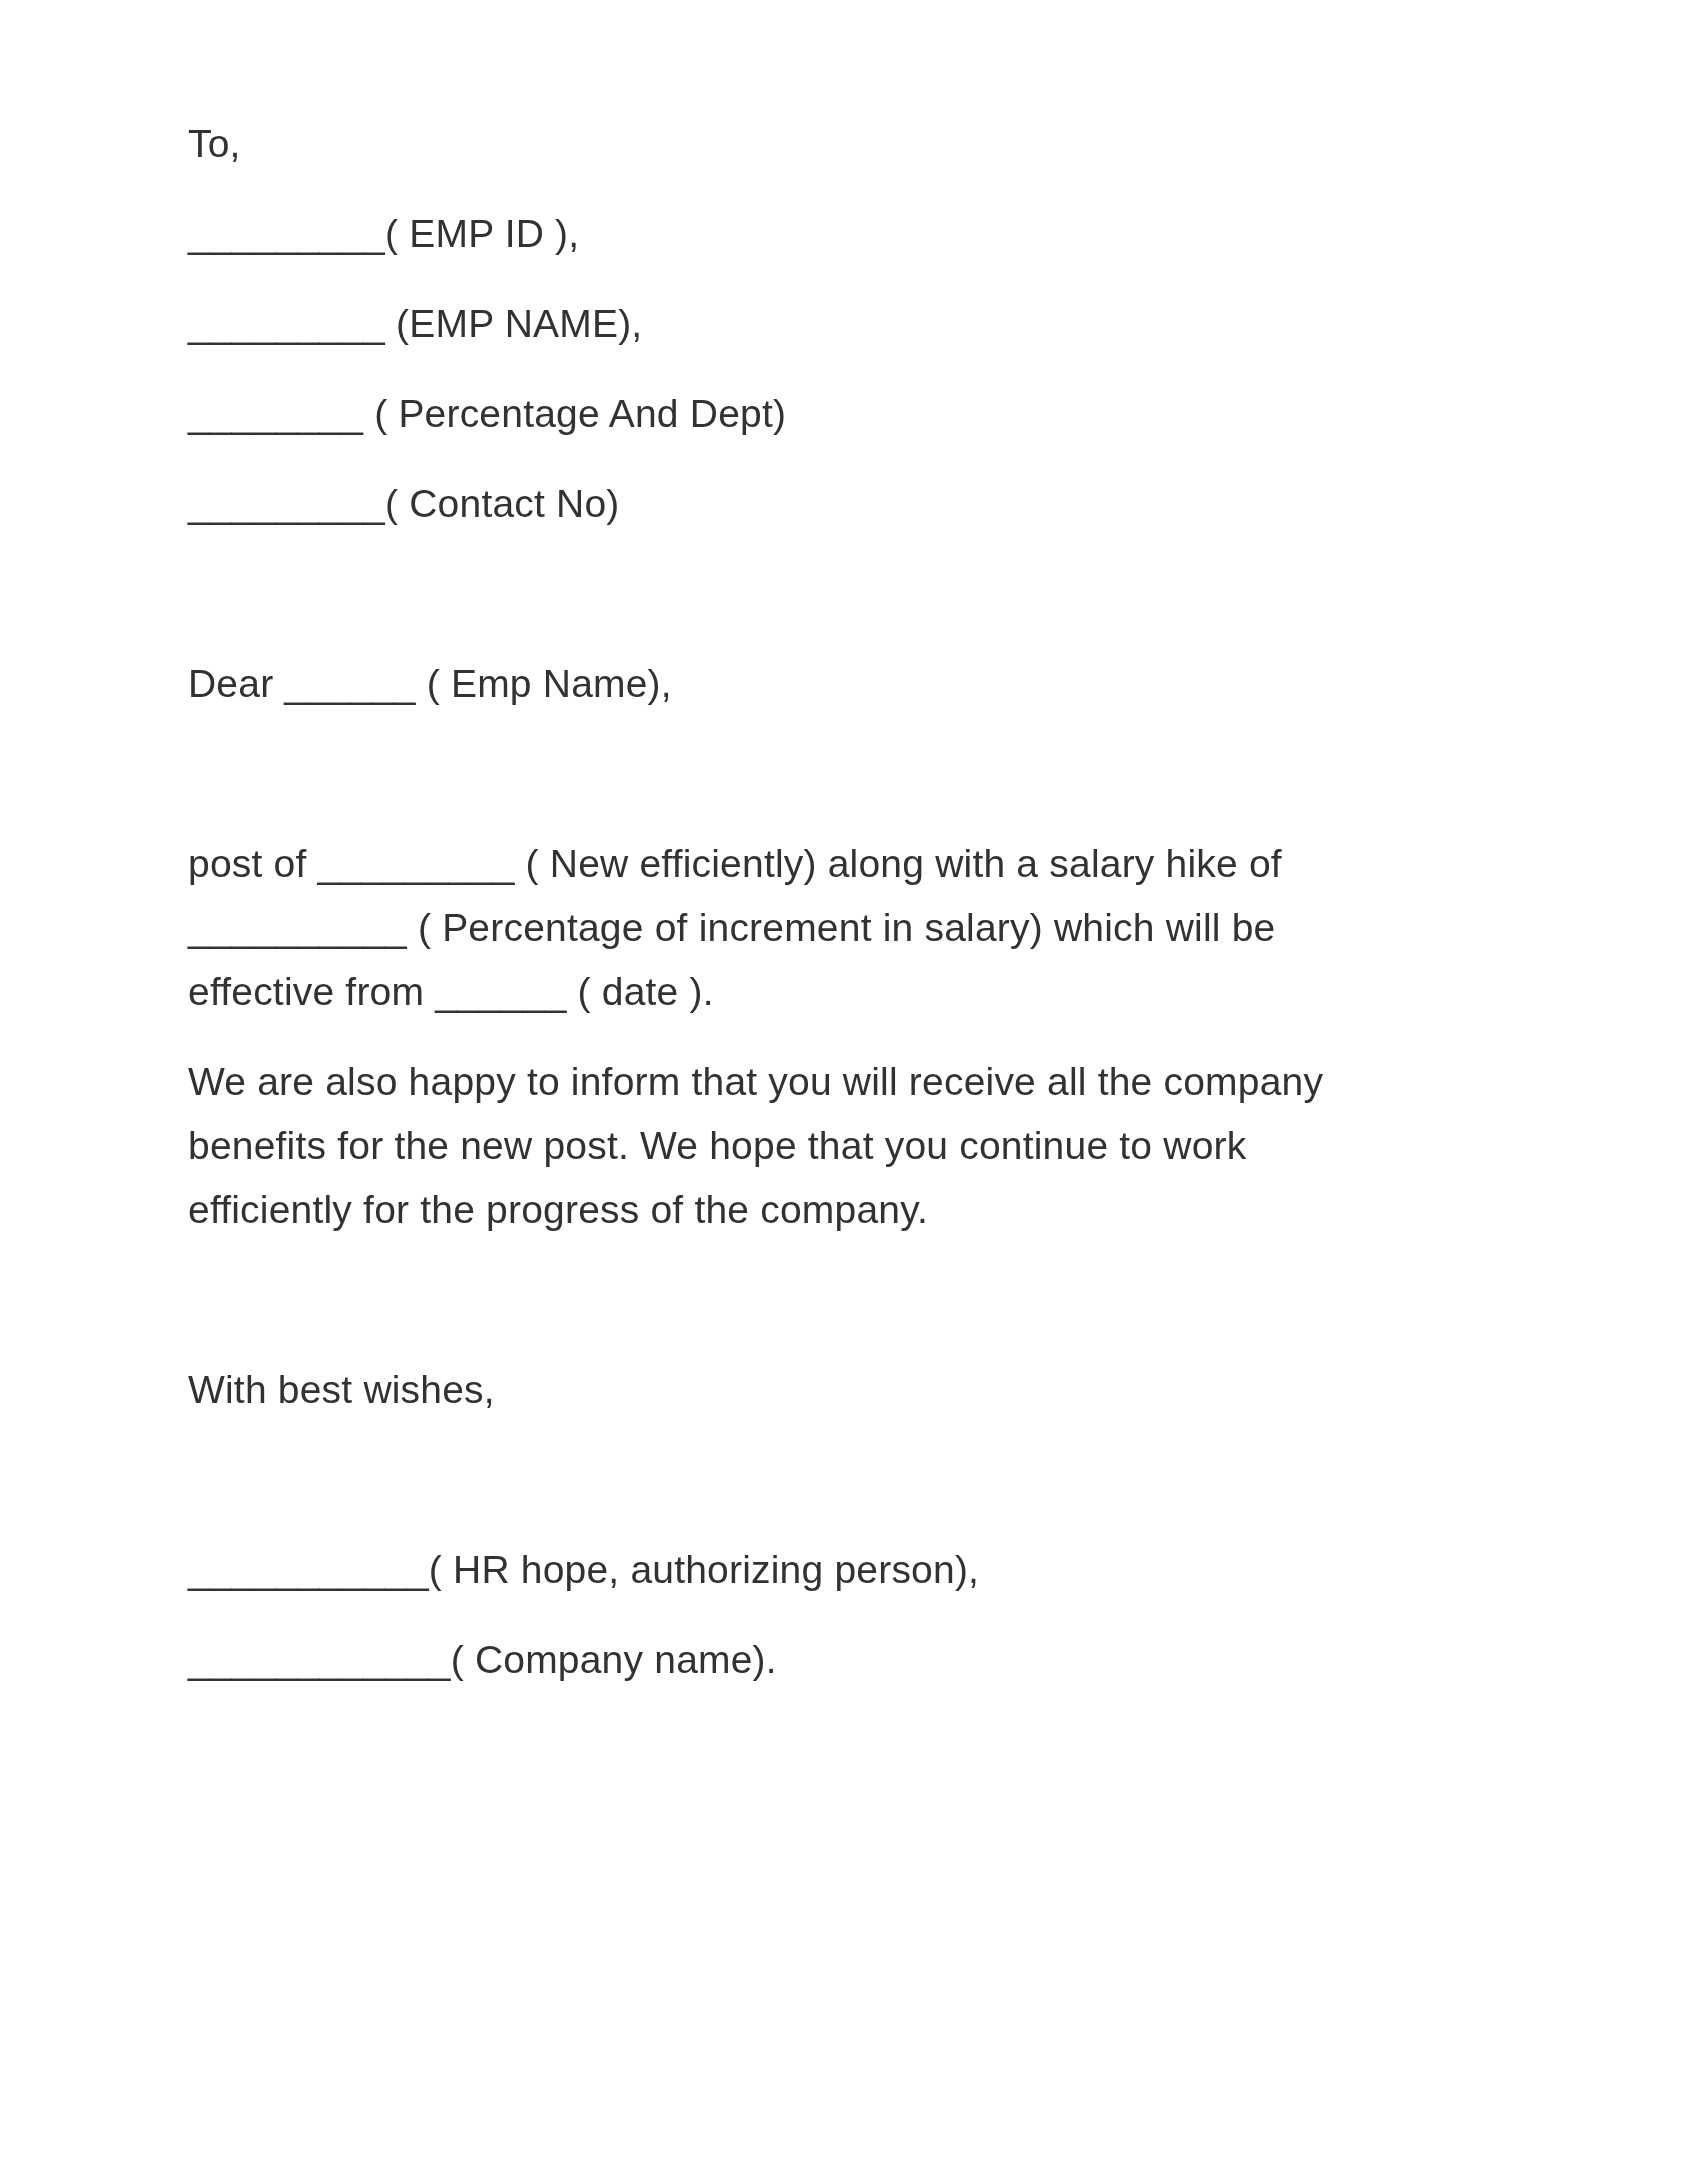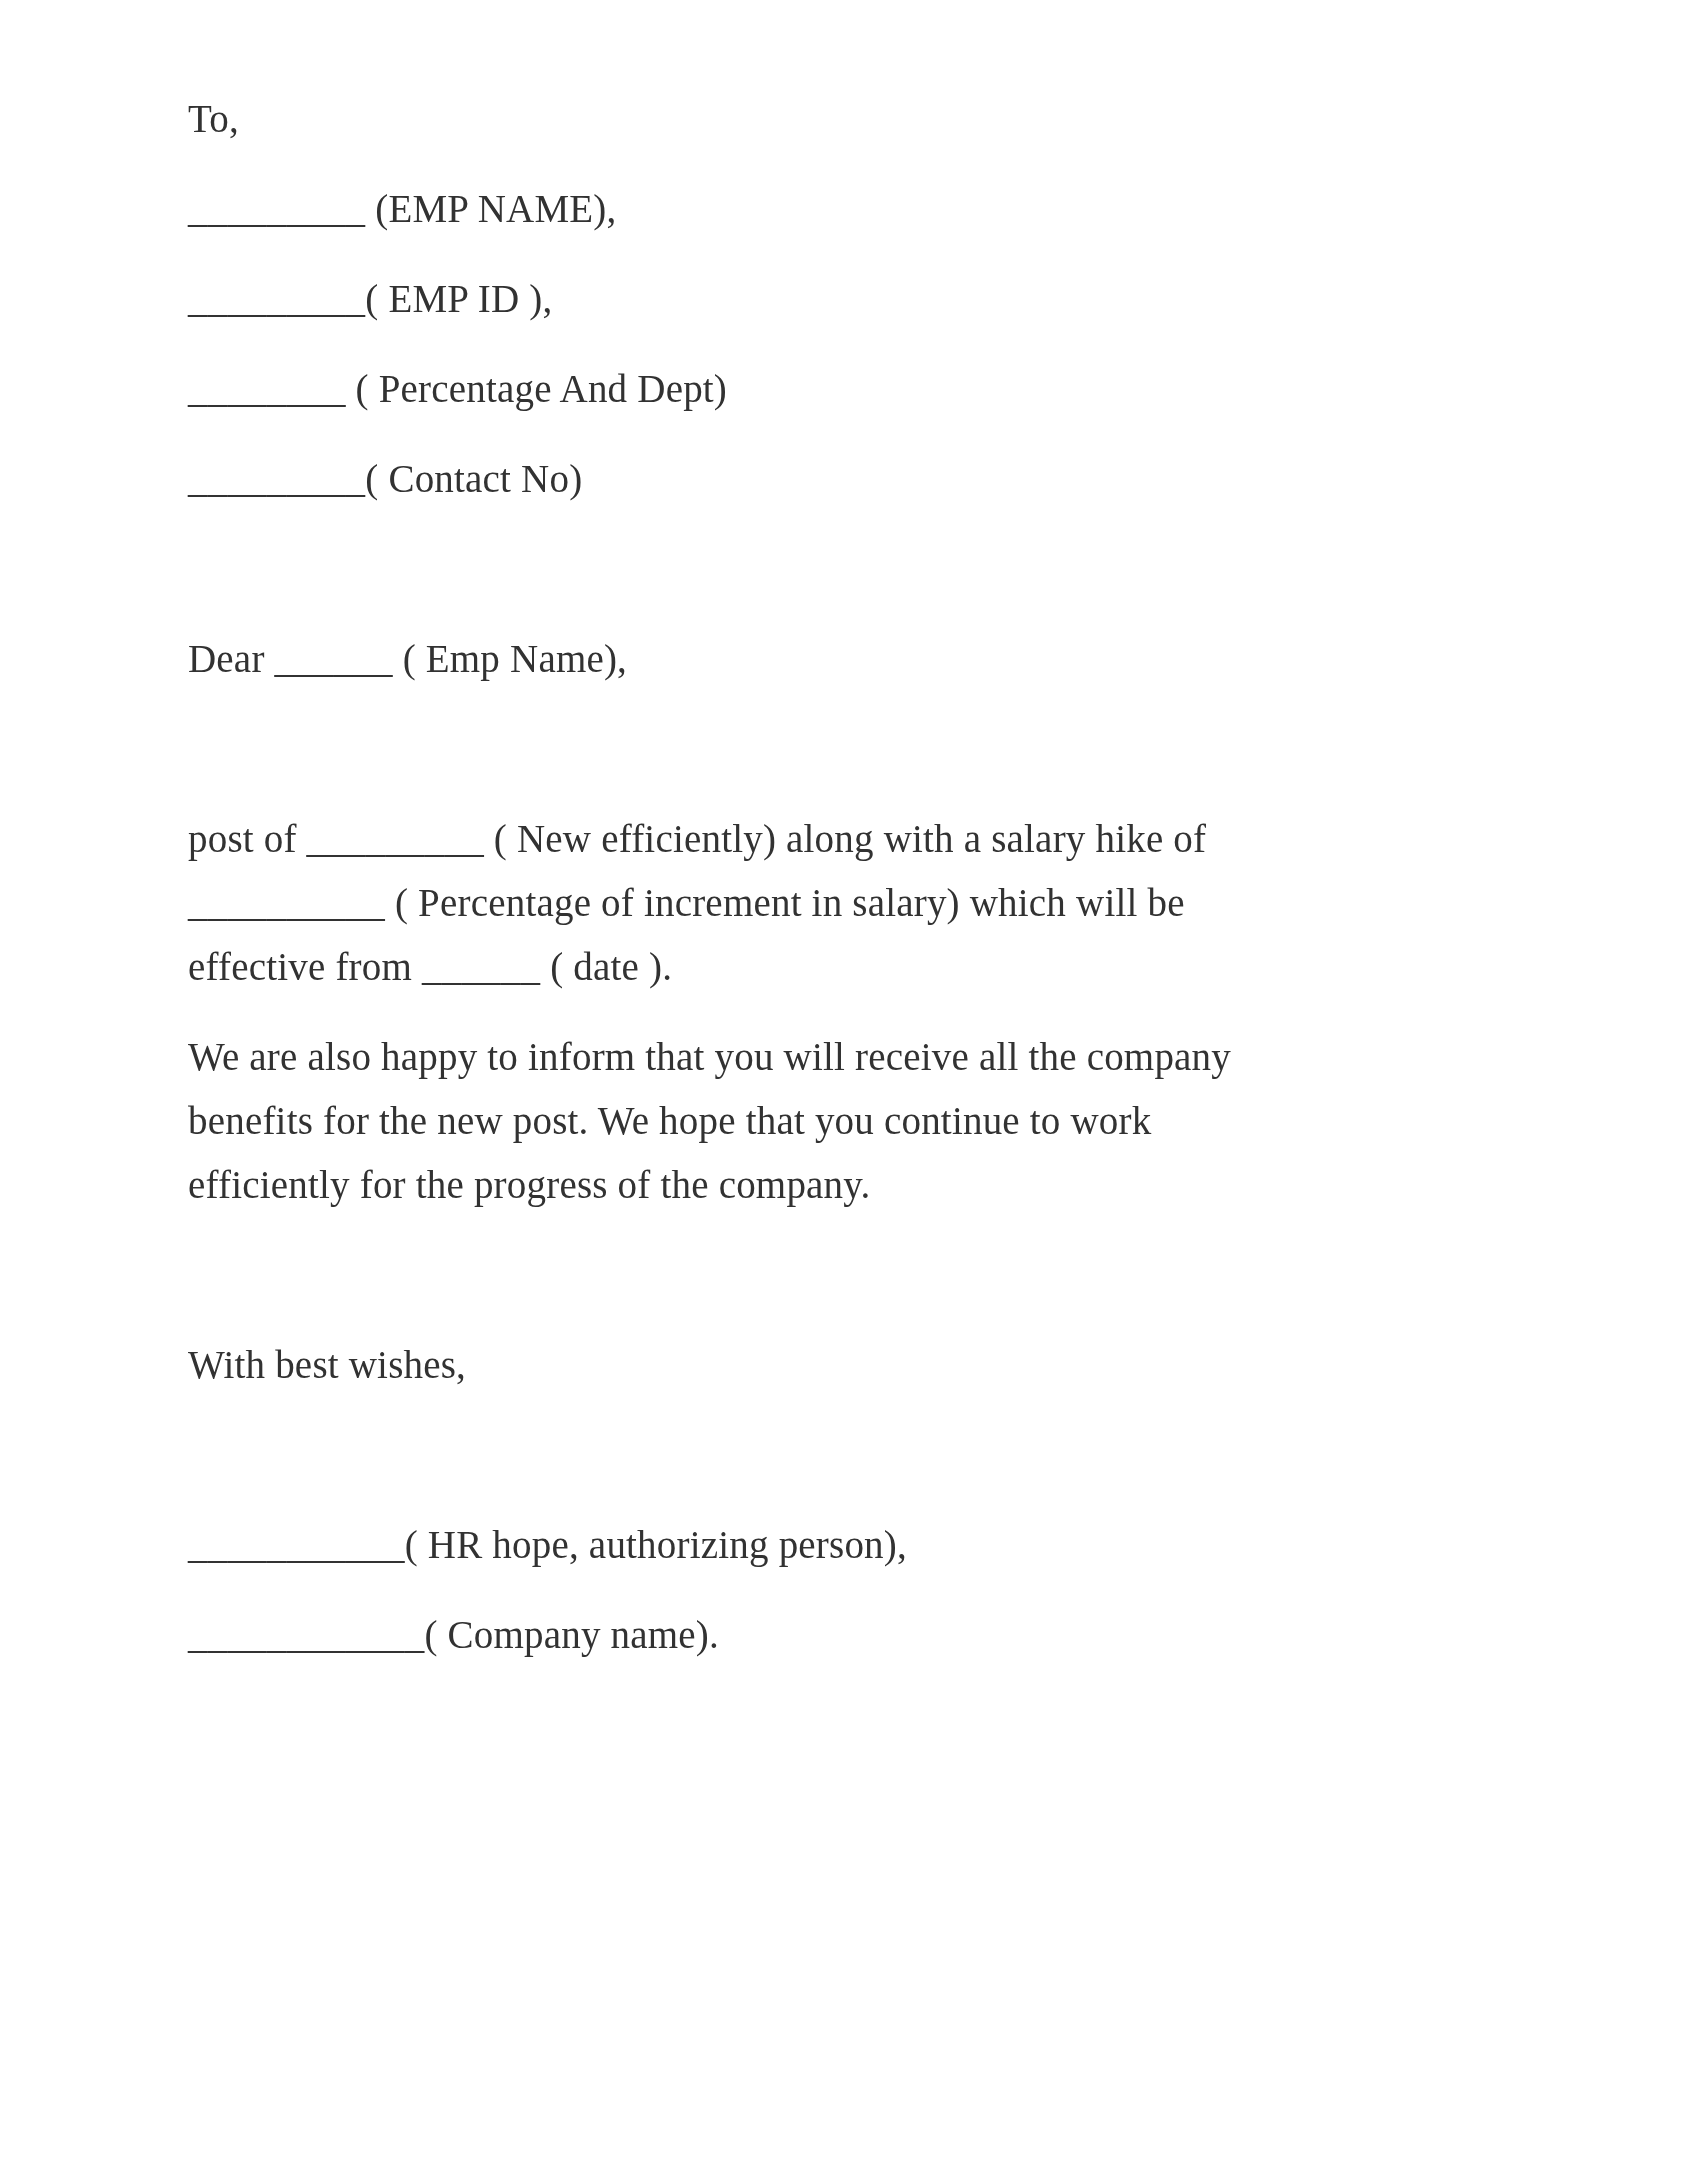--- a/index.html
+++ b/index.html
@@ -10,22 +10,21 @@
   .page {
     position: relative;
     width: 1683px;
     height: 2178px;
     background: #ffffff;
     overflow: hidden;
     font-family: "Liberation Sans", "DejaVu Sans", sans-serif;
     color: #323232;
   }
   .content {
-    padding: 87px 168px 0 188px;
-    font-family: Liberation Serif, serif;
+    padding: 112px 168px 0 188px;
   }
   .line, .para .ln {
     font-size: 39px;
     line-height: 64px;
     white-space: nowrap;
     letter-spacing: 0.2px;
   }
   p.line, p.para {
     margin: 0 0 26px 0;
   }
@@ -36,22 +35,22 @@
     height: 90px;
   }
 </style>
 </head>
 <body>
 
 <div class="page">
   <div class="content">
 
     <p class="line">To,</p>
+    <p class="line">_________( EMP ID ),</p>
     <p class="line">_________ (EMP NAME),</p>
-    <p class="line">_________( EMP ID ),</p>
     <p class="line">________ ( Percentage And Dept)</p>
     <p class="line">_________( Contact No)</p>
 
     <div class="gap"></div>
 
     <p class="line">Dear ______ ( Emp Name),</p>
 
     <div class="gap"></div>
 
     <p class="para">

